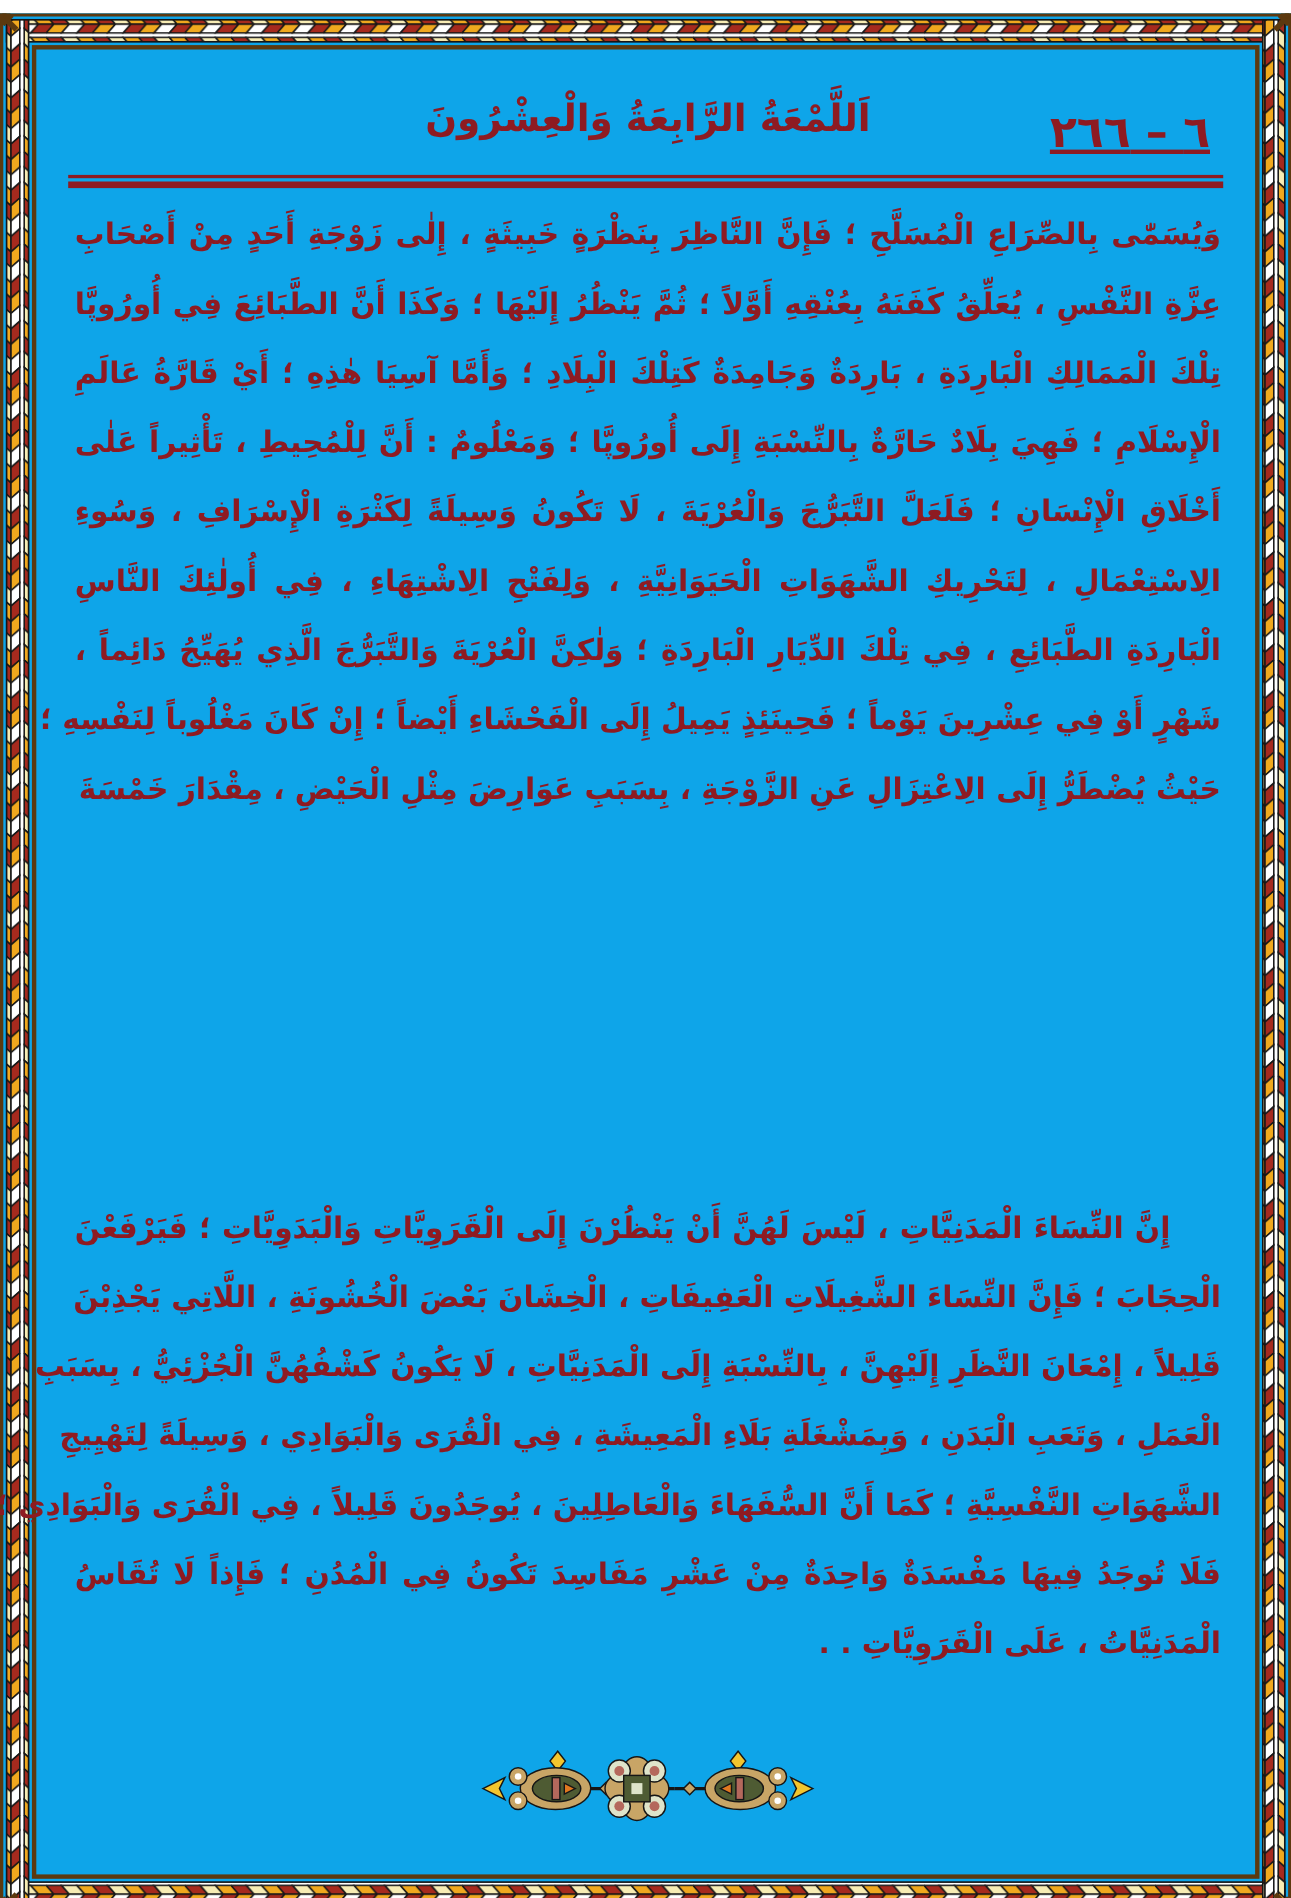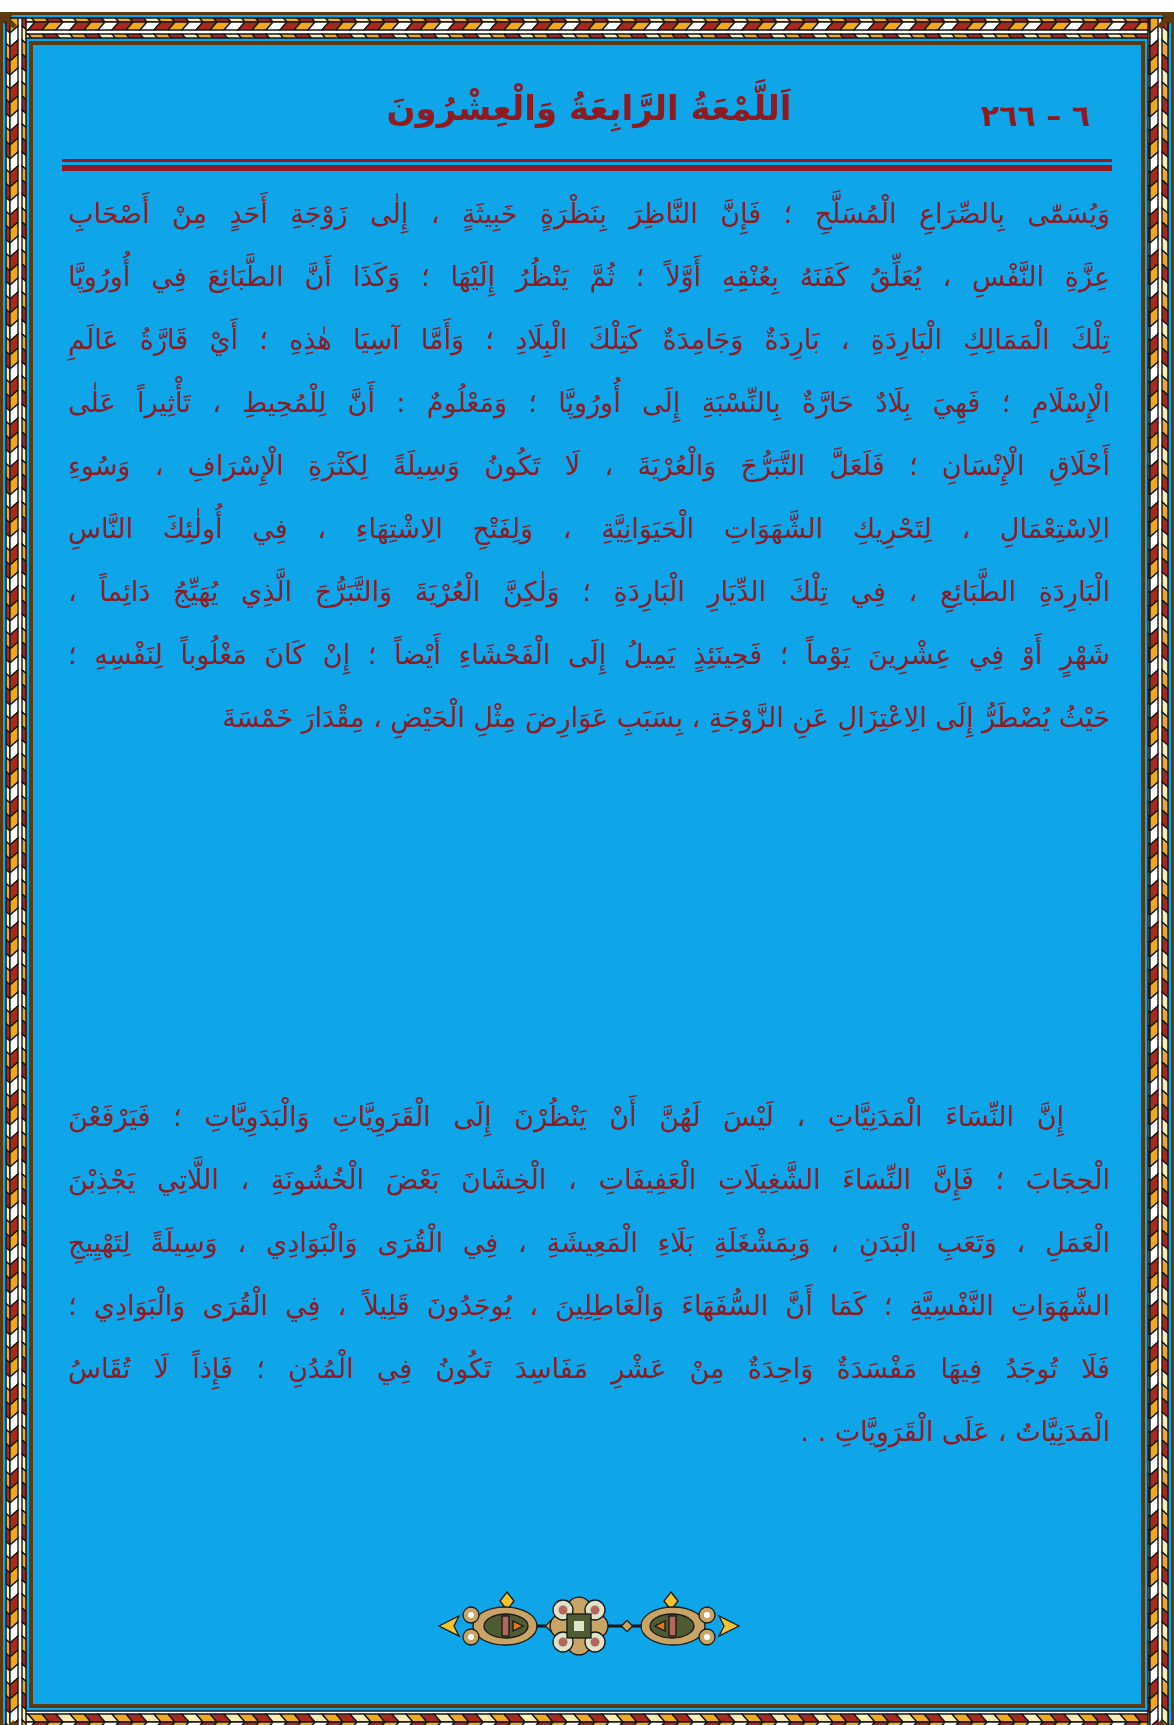--- a/index.html
+++ b/index.html
@@ -12,32 +12,32 @@
   }
   .frame { position:absolute; left:0; top:0; }
   .content { position:absolute; left:68px; right:64px; top:0; bottom:0; color:#8E1B22; }
 
   .header-title {
     position:absolute; top:76px; left:0; right:0;
     text-align:center; direction:rtl;
     font-size:34px; font-weight:bold; color:#8E1B22;
   }
   .page-num {
-    position:absolute; top:86px; right:20px;
-    direction:ltr; font-size:30px; font-weight:bold;
-    letter-spacing:4px; color:#8E1B22;
+    position:absolute; top:86px; right:10px;
+    direction:ltr; font-size:40px; font-weight:bold;
+    letter-spacing:4px; color:#8E1B22;text-decoration:underline;
   }
   .rule { position:absolute; top:147px; left:-6px; right:-2px; }
   .rule .thin  { height:3px; background:#8E1B22; }
   .rule .gap   { height:3px; background:transparent; }
   .rule .thick { height:6px; background:#8E1B22; }
 
   .para {
     position:absolute; left:0; right:0; direction:rtl;
-    font-weight:normal; font-size:27px; color:#8E1B22;
+    font-weight:bold; font-size:27px; color:#8E1B22;
   }
   .para .line {
     height:63px; line-height:63px; white-space:nowrap;
     text-align:justify; text-align-last:justify; text-justify:inter-word;
     overflow:visible;
   }
   .para .line:last-child { text-align-last:right; }
   .para1 { top:170px; }
   .para2 { top:1073px; }
   .para2 .line:first-child { text-indent:46px; }
@@ -120,20 +120,21 @@
         <div class="line">الِاسْتِعْمَالِ ، لِتَحْرِيكِ الشَّهَوَاتِ الْحَيَوَانِيَّةِ ، وَلِفَتْحِ الِاشْتِهَاءِ ، فِي أُولٰئِكَ النَّاسِ</div>
         <div class="line">الْبَارِدَةِ الطَّبَائِعِ ، فِي تِلْكَ الدِّيَارِ الْبَارِدَةِ ؛ وَلٰكِنَّ الْعُرْيَةَ وَالتَّبَرُّجَ الَّذِي يُهَيِّجُ دَائِماً ،</div>
         <div class="line">شَهْرٍ أَوْ فِي عِشْرِينَ يَوْماً ؛ فَحِينَئِذٍ يَمِيلُ إِلَى الْفَحْشَاءِ أَيْضاً ؛ إِنْ كَانَ مَغْلُوباً لِنَفْسِهِ ؛</div>
         <div class="line">حَيْثُ يُضْطَرُّ إِلَى الِاعْتِزَالِ عَنِ الزَّوْجَةِ ، بِسَبَبِ عَوَارِضَ مِثْلِ الْحَيْضِ ، مِقْدَارَ خَمْسَةَ</div>
       </div>
 
     <div class="para para2">
 
     <div class="line">إِنَّ النِّسَاءَ الْمَدَنِيَّاتِ ، لَيْسَ لَهُنَّ أَنْ يَنْظُرْنَ إِلَى الْقَرَوِيَّاتِ وَالْبَدَوِيَّاتِ ؛ فَيَرْفَعْنَ</div>
         <div class="line">الْحِجَابَ ؛ فَإِنَّ النِّسَاءَ الشَّغِيلَاتِ الْعَفِيفَاتِ ، الْخِشَانَ بَعْضَ الْخُشُونَةِ ، اللَّاتِي يَجْذِبْنَ</div>
+        <div class="line">قَلِيلاً ، إِمْعَانَ النَّظَرِ إِلَيْهِنَّ ، بِالنِّسْبَةِ إِلَى الْمَدَنِيَّاتِ ، لَا يَكُونُ كَشْفُهُنَّ الْجُزْئِيُّ ، بِسَبَبِ</div>
         <div class="line">الْعَمَلِ ، وَتَعَبِ الْبَدَنِ ، وَبِمَشْغَلَةِ بَلَاءِ الْمَعِيشَةِ ، فِي الْقُرَى وَالْبَوَادِي ، وَسِيلَةً لِتَهْيِيجِ</div>
         <div class="line">الشَّهَوَاتِ النَّفْسِيَّةِ ؛ كَمَا أَنَّ السُّفَهَاءَ وَالْعَاطِلِينَ ، يُوجَدُونَ قَلِيلاً ، فِي الْقُرَى وَالْبَوَادِي ؛</div>
         <div class="line">فَلَا تُوجَدُ فِيهَا مَفْسَدَةٌ وَاحِدَةٌ مِنْ عَشْرِ مَفَاسِدَ تَكُونُ فِي الْمُدُنِ ؛ فَإِذاً لَا تُقَاسُ</div>
         <div class="line">الْمَدَنِيَّاتُ ، عَلَى الْقَرَوِيَّاتِ . .</div>
       </div>
 
     <div class="tailpiece-wrap">
       <svg width="340" height="84" viewBox="0 0 340 84" aria-hidden="true">
         <g stroke="#161616" stroke-width="1.3">
           <line x1="146" y1="42" x2="194" y2="42" stroke="#161616" stroke-width="3"></line>

